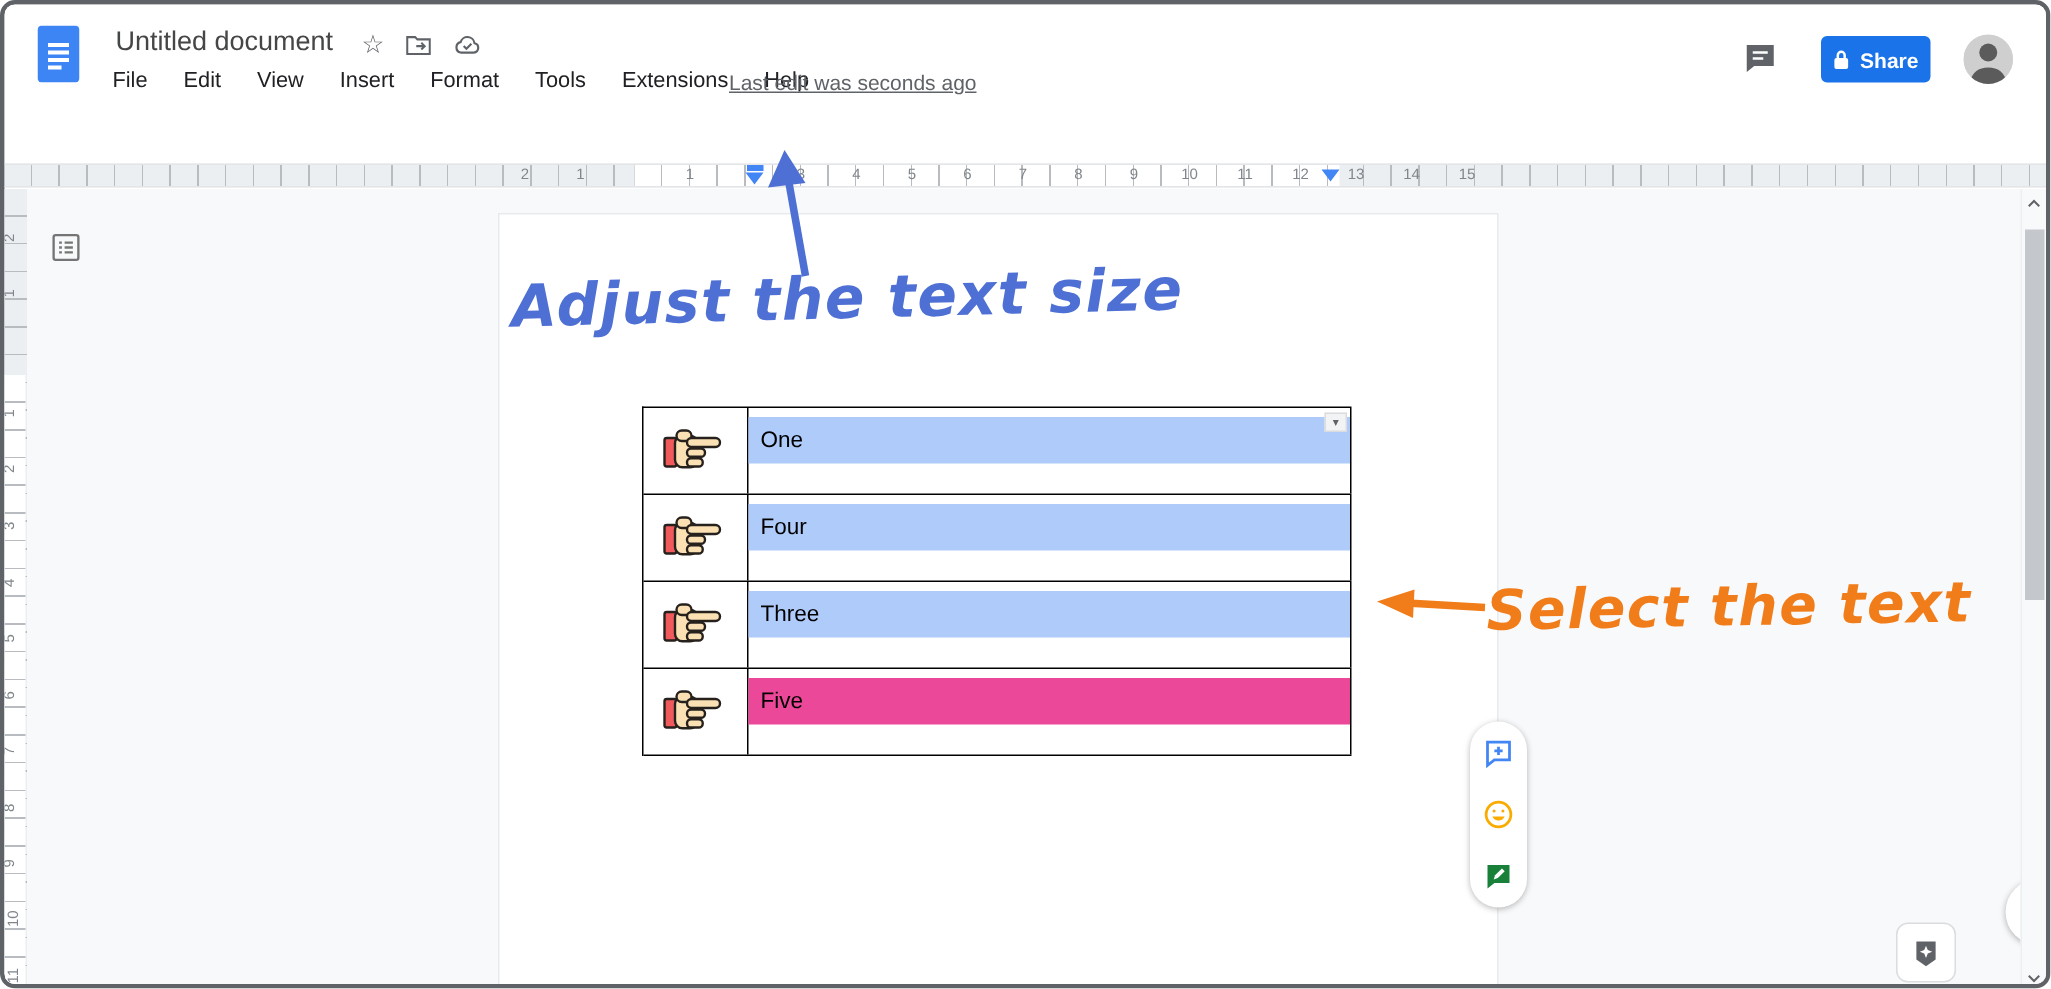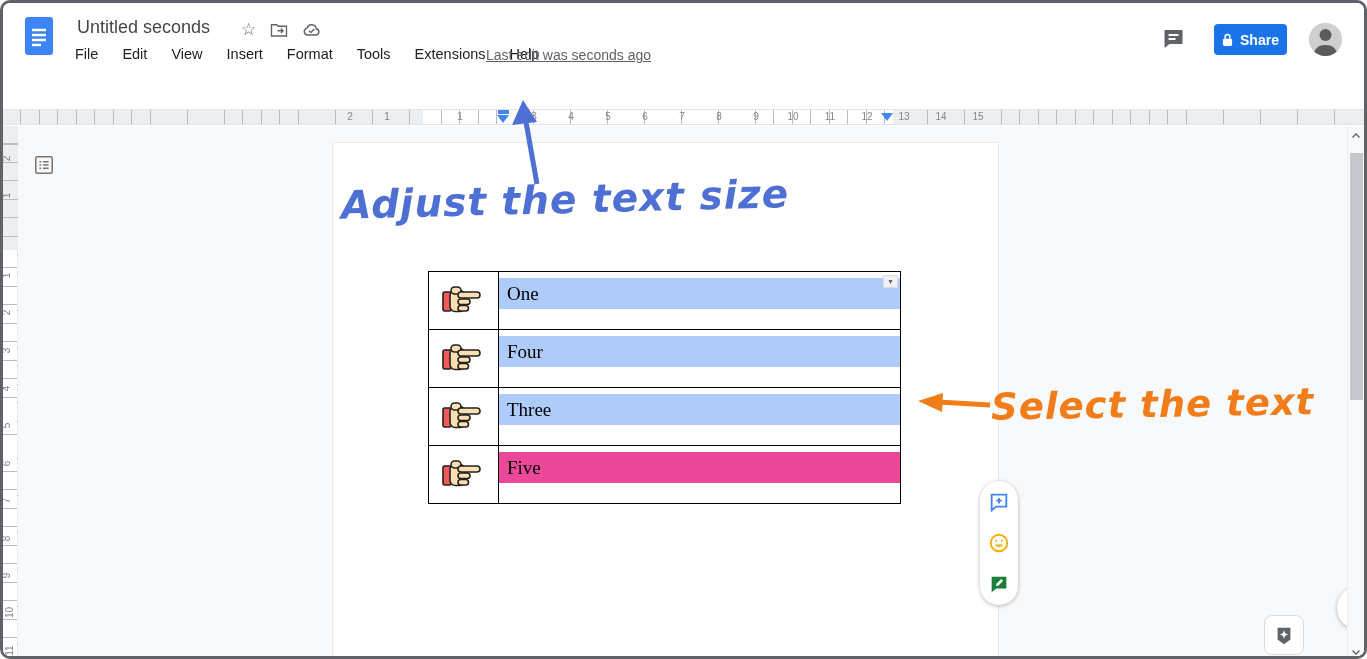--- a/index.html
+++ b/index.html
@@ -54,21 +54,21 @@
   .canvas { position:absolute; left:0; top:123px; width:100%; height:536px; background:#f8f9fa; }
   .page { position:absolute; left:330px; top:140px; width:665px; height:519px; background:#fff; box-shadow:0 0 0 1px #e8eaec; }
   .outline-btn { position:absolute; left:30px; top:151px; }
 
   
   .doc-table { position:absolute; left:425px; top:268px; width:473px; border-top:1px solid #000; border-left:1px solid #000; }
   .trow { display:flex; height:58px; border-bottom:1px solid #000; }
   .tcell-emoji { width:70px; border-right:1px solid #000; padding:10px 0 0 12px; }
   .tcell-text { flex:1; border-right:1px solid #000; position:relative; }
   .hl-band { margin-top:6px; height:31px; display:flex; align-items:center; padding-left:8px;
-             font-size:19px; color:#000;font-family:Liberation Serif, serif; }
+             font-size:15px; color:#000; }
   .cell-dd { position:absolute; right:2px; top:3px; width:15px; height:13px; background:#f1f3f4; border:1px solid #dadce0;
              display:flex; align-items:center; justify-content:center; font-size:8px; color:#5f6368; }
 
   
   .hand-note { position:absolute; font-family:"DejaVu Sans",sans-serif; font-style:italic; font-weight:700; letter-spacing:1px; white-space:nowrap; }
   .note-blue { left:338px; top:174px; font-size:39px; transform:rotate(-1.5deg); }
   .note-orange { left:988px; top:380px; font-size:37px; transform:rotate(-1deg); }
 
   
   .fab-pill { position:absolute; left:977px; top:478px; width:38px; height:124px; background:#fff; border-radius:19px;
@@ -95,21 +95,21 @@
       <svg width="28" height="38" viewBox="0 0 28 38">
           <rect x="0" y="0" width="28" height="38" rx="3" fill="#3d85f4"></rect>
           <g stroke="#fff" stroke-width="2.6">
             <line x1="7" y1="13" x2="21" y2="13"></line>
             <line x1="7" y1="18" x2="21" y2="18"></line>
             <line x1="7" y1="23" x2="21" y2="23"></line>
             <line x1="7" y1="28" x2="16" y2="28"></line>
           </g>
         </svg>
     </span>
-    <div class="doc-title">Untitled seconds</div>
+    <div class="doc-title">Untitled document</div>
     <div class="title-icons">
       <span style="font-size:17px;">☆</span>
       <span>
         <svg width="18" height="16" viewBox="0 0 24 20" fill="none" stroke="#5f6368" stroke-width="1.8">
             <path d="M2 3h7l2 2h11v13H2z"></path>
             <path d="M10 11h7M14.5 8l3 3-3 3"></path>
           </svg>
       </span>
       <span>
         <svg width="19" height="15" viewBox="0 0 24 18" fill="none" stroke="#5f6368" stroke-width="1.8">

